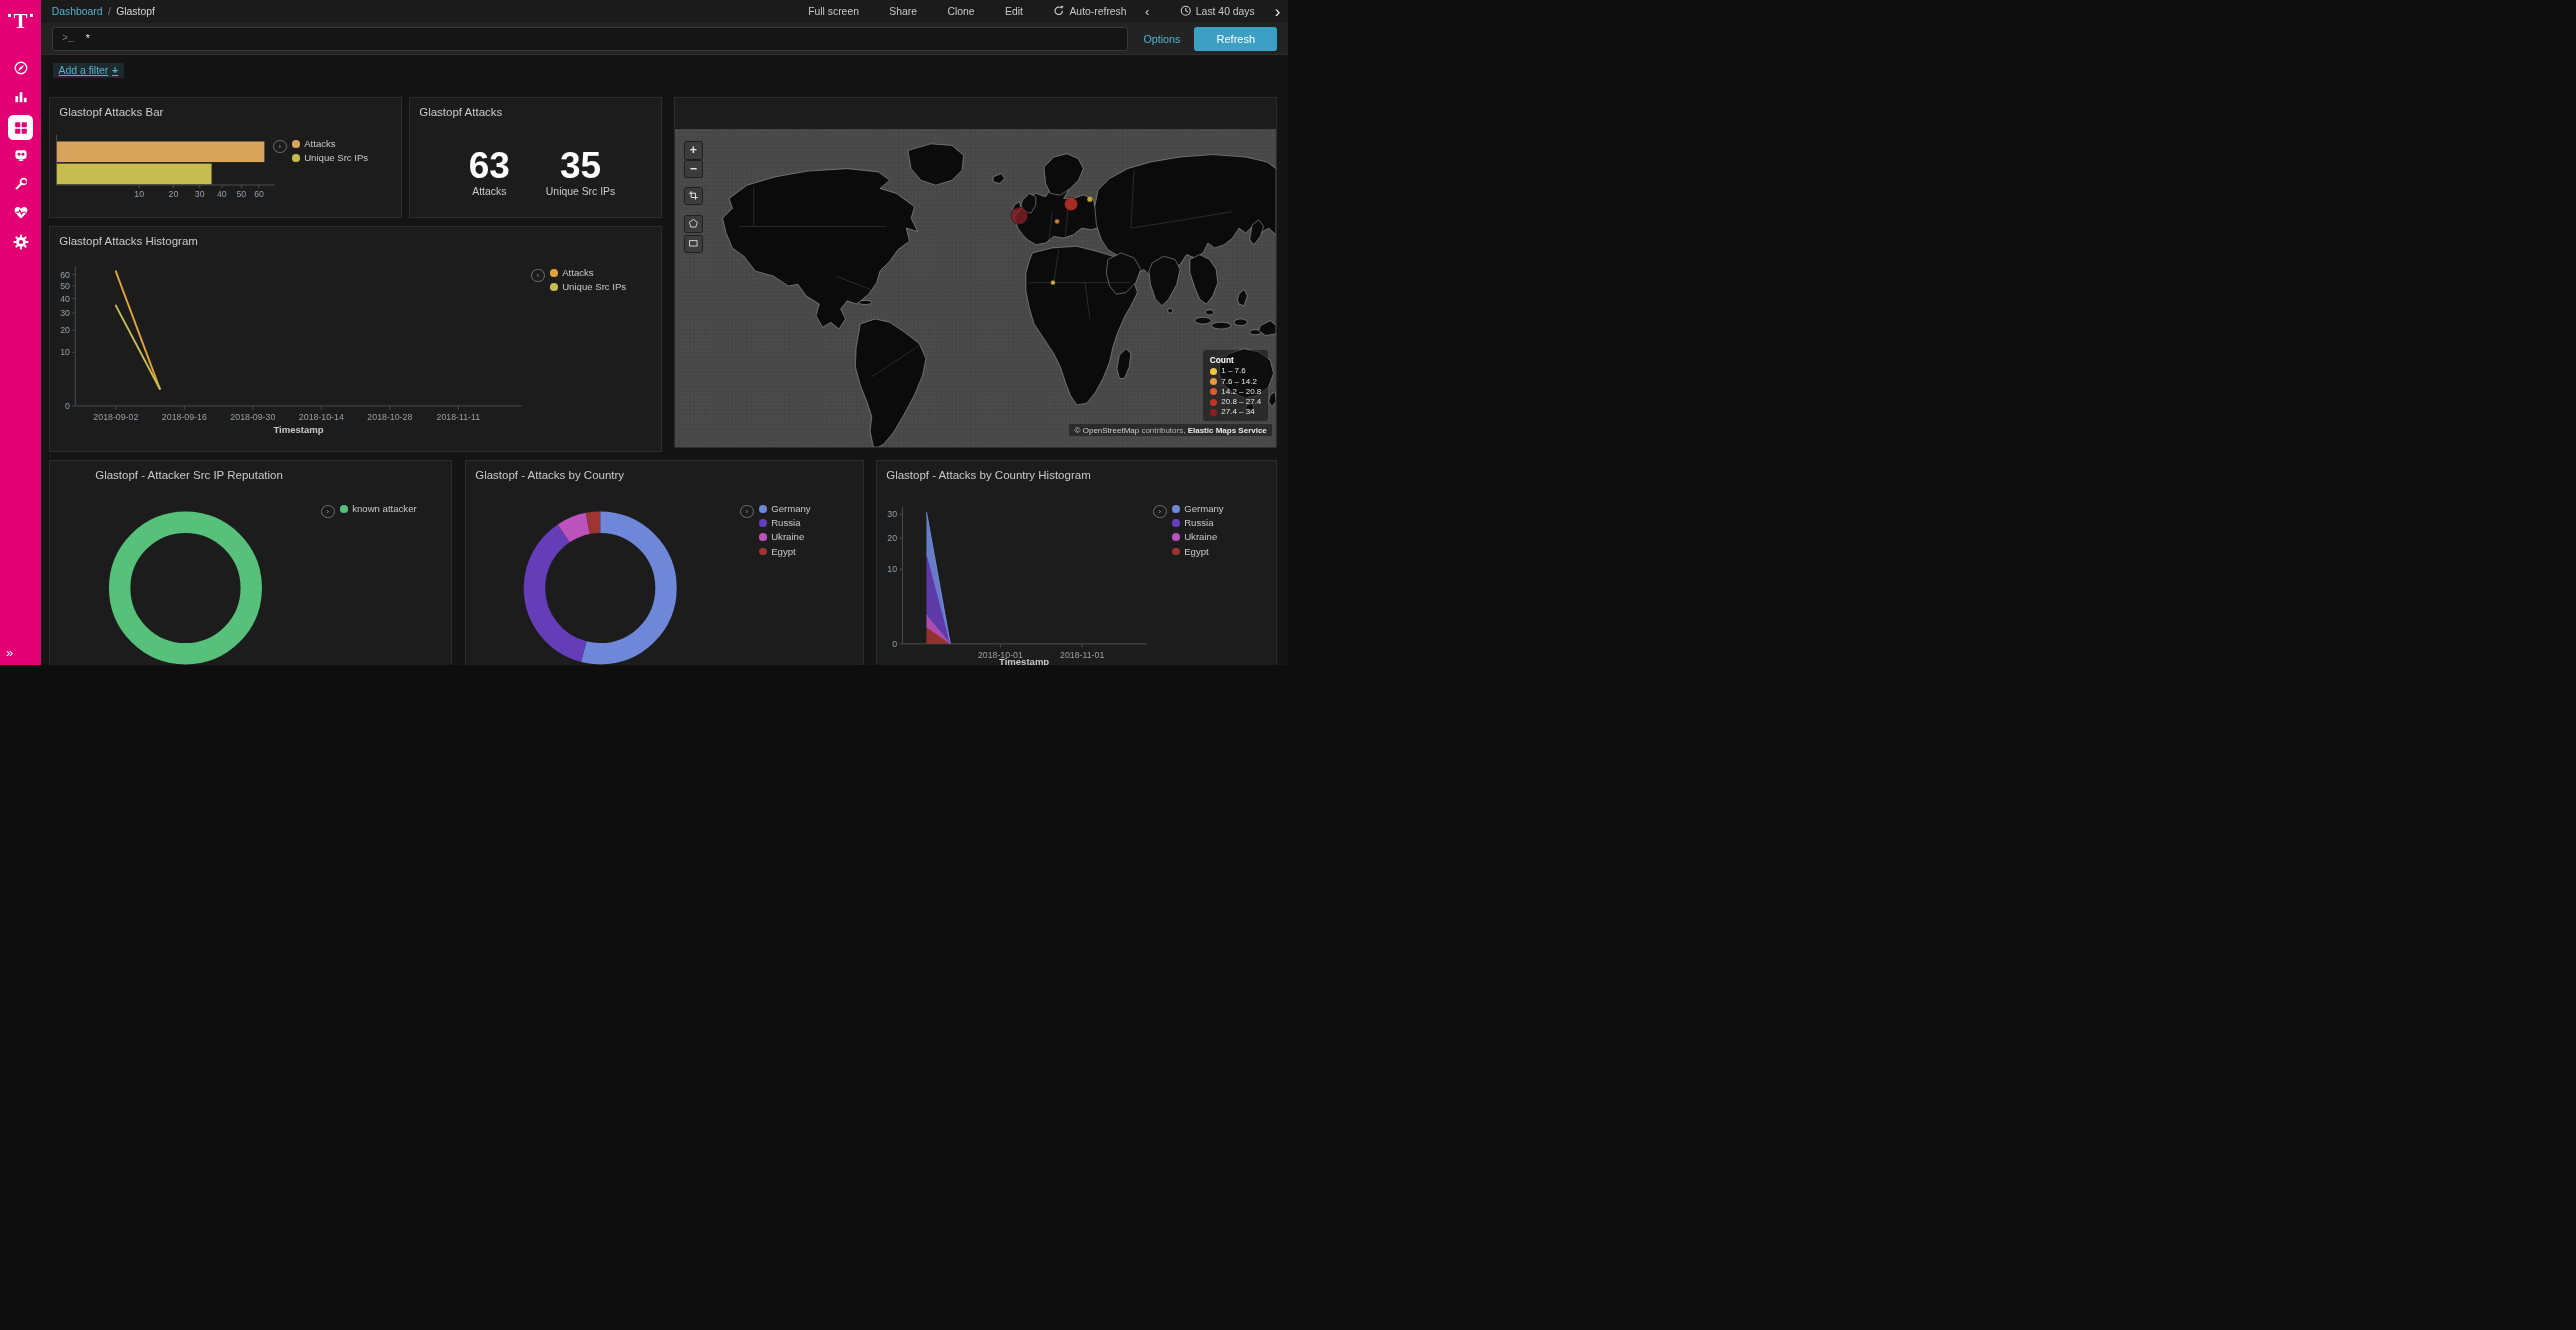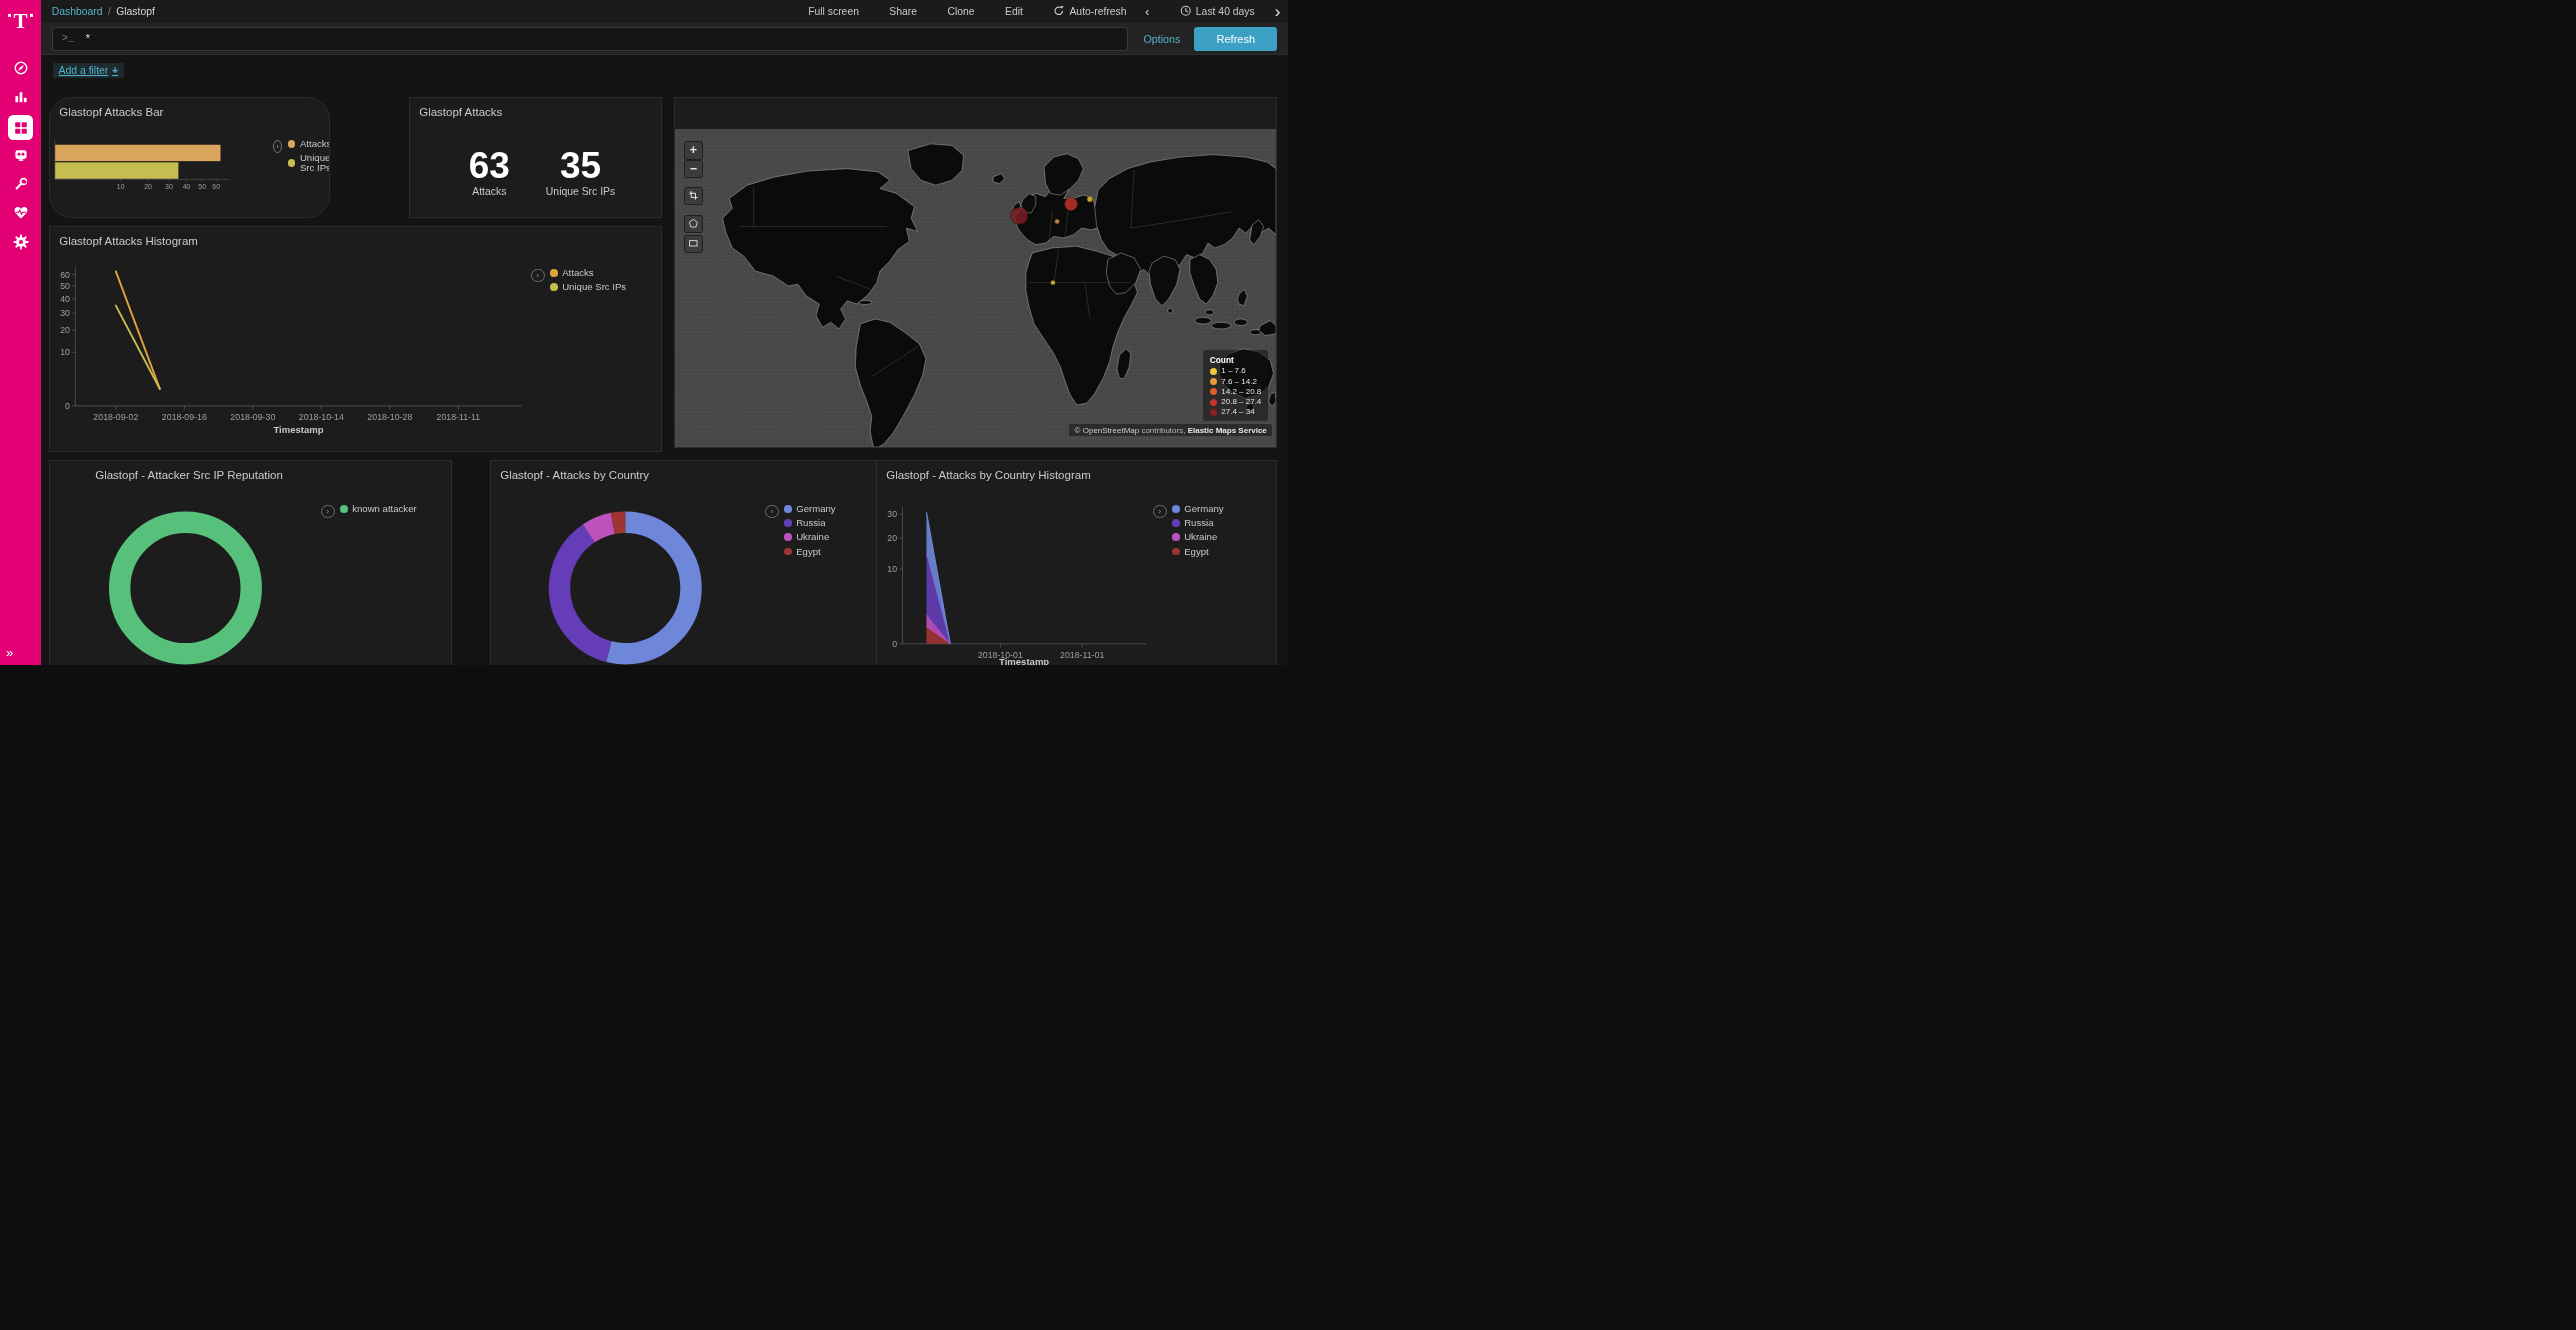--- a/index.html
+++ b/index.html
@@ -33,26 +33,26 @@
   .refresh-btn{width:83px;height:24px;background:#3BA0C4;color:#fff;border:none;border-radius:3.1px;font-size:11px;cursor:pointer;font-family:inherit;}
   
   .filterbar{position:absolute;left:41px;top:55px;right:0;height:31px;display:flex;align-items:center;padding:0 11.5px;box-sizing:border-box;}
   .add-filter{background:rgba(84,178,204,0.14);color:#54B2CC;font-size:10.4px;padding:2.3px 6.1px;border-radius:1.5px;cursor:pointer;text-decoration:underline;}
   .add-filter .plus{font-weight:700;margin-left:3.8px;text-decoration:none;}
   
   .panel{position:absolute;background:#1C1C1C;border:0.8px solid #2C2C2C;box-sizing:border-box;overflow:hidden;}
   .panel h3{position:relative;z-index:3;margin:0;padding:7.7px 9.2px 4.6px;font-size:11.5px;font-weight:400;color:#CACACA;}
   svg.chart{position:absolute;left:0;top:0;width:100%;height:100%;z-index:1;}
   svg text{font-family:"Liberation Sans","DejaVu Sans",sans-serif;}
-  #panel-bar{left:49px;top:97px;width:281px;height:121px;border-radius:23px;}
+  #panel-bar{left:49px;top:97px;width:353px;height:121px;}
   #panel-metric{left:409px;top:97px;width:253px;height:121px;}
   #panel-map{left:674px;top:97px;width:603px;height:351px;}
   #panel-hist{left:49px;top:226px;width:613px;height:226px;}
   #panel-rep{left:49px;top:460px;width:403px;height:230px;padding-left:36px;}
-  #panel-country{left:465px;top:460px;width:399px;height:230px;margin-left:25px;}
+  #panel-country{left:465px;top:460px;width:399px;height:230px;}
   #panel-ch{left:876px;top:460px;width:401px;height:230px;}
   
   .legend{position:absolute;z-index:4;display:flex;gap:5.4px;align-items:flex-start;}
   .lg-toggle{width:11.5px;height:11.5px;border:0.8px solid #6f6f6f;border-radius:50%;color:#9a9a9a;font-size:7.7px;display:flex;align-items:center;justify-content:center;cursor:pointer;margin-top:0.8px;}
   .lg-item{display:flex;align-items:center;gap:4.6px;margin-bottom:4.6px;cursor:pointer;}
   .lg-dot{width:7.7px;height:7.7px;border-radius:50%;flex:none;}
   .lg-label{font-size:9.6px;color:#C9C9C9;line-height:1;}
   
   .metric-row{position:absolute;top:29px;left:0;right:0;bottom:0;display:flex;align-items:center;justify-content:center;gap:23px;z-index:2;}
   .metric{text-align:center;min-width:67px;}

